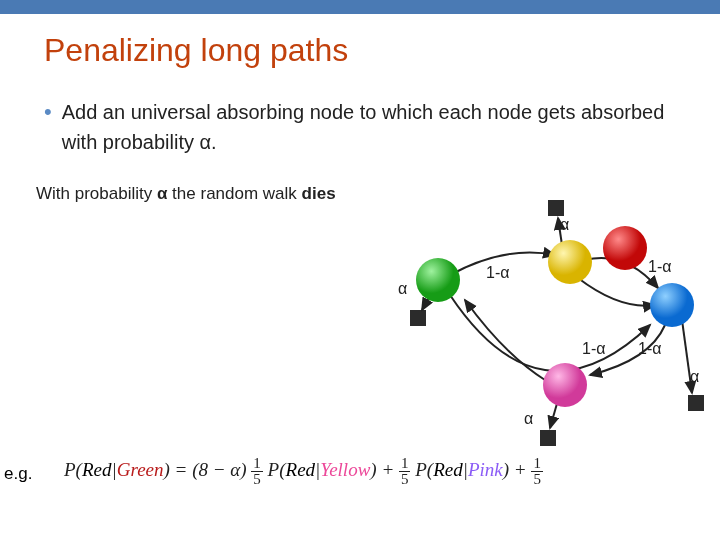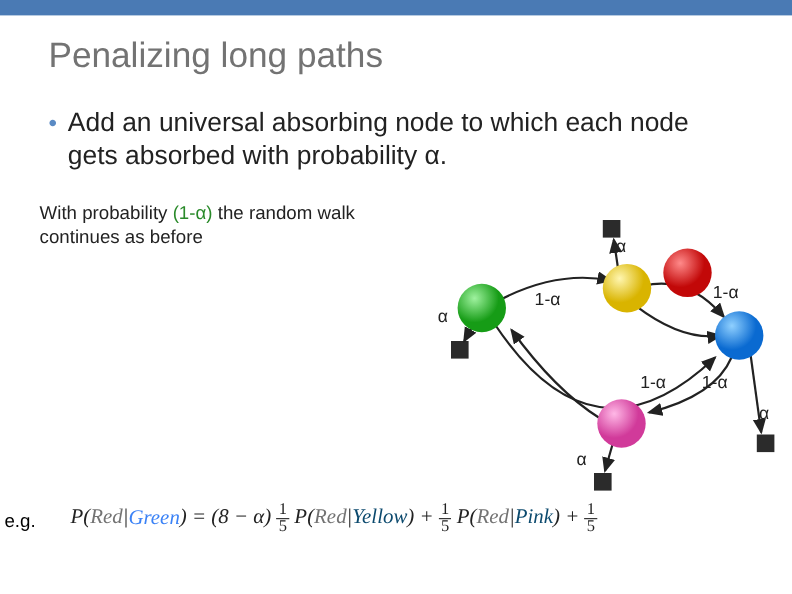--- a/index.html
+++ b/index.html
@@ -11,37 +11,37 @@
     position: relative;
     overflow: hidden;
   }
   .topbar {
     width: 100%;
     height: 14px;
     background: #4a7ab4;
   }
   .title {
     font-size: 32px;
-    color: #737373;
+    color: #c2410c;
     padding: 18px 0 0 44px;
     font-weight: 400;
   }
   .bullet-row {
     display: flex;
     padding: 28px 44px 0 44px;
     align-items: flex-start;
   }
   .bullet-dot {
     color: #5a8ac4;
     font-size: 22px;
     line-height: 30px;
     margin-right: 10px;
   }
   .bullet-text {
-    font-size: 24px;
+    font-size: 20px;
     color: #222;
     line-height: 30px;
   }
   .body-area {
     position: relative;
     padding: 26px 0 0 36px;
   }
   .para {
     font-size: 17px;
     line-height: 22px;
@@ -70,24 +70,24 @@
   .formula .frac {
     display: inline-block;
     vertical-align: middle;
     text-align: center;
     font-style: normal;
     font-size: 15px;
     line-height: 15px;
   }
   .formula .frac .num { display:block; border-bottom:1px solid #222; padding:0 2px;}
   .formula .frac .den { display:block; padding:0 2px;}
-  .formula .c-red { color:#737373; font-style: italic;}
-  .formula .c-green { color:#3b82f6;  margin-top: 20px;}
-  .formula .c-yellow { color:#0c4a6e; font-style: italic;}
-  .formula .c-pink { color:#0c4a6e; font-style: italic;}
+  .formula .c-red { color:#000000; font-style: italic;}
+  .formula .c-green { color:#b91c1c;  margin-top: 20px;}
+  .formula .c-yellow { color:#ec4899; font-style: italic;}
+  .formula .c-pink { color:#8b5cf6; font-style: italic;}
   
   .diagram {
     position: absolute;
     left: 390px;
     top: 200px;
     width: 320px;
     height: 260px;
   }
   .diagram svg { overflow: visible; }
   .edge-label {
@@ -103,21 +103,21 @@
 
 <h1 class="title">Penalizing long paths</h1>
 
 <div class="bullet-row">
   <span class="bullet-dot">•</span>
   <span class="bullet-text">Add an universal absorbing node to which each node gets absorbed with probability α.</span>
 </div>
 
 <div class="body-area">
   <p class="para">
-    <span>With probability </span><span class="green">(1-α)</span><span> the random walk continues as before</span>
+    <span>With probability </span><span class="emph">α</span><span> the random walk </span><span class="emph">dies</span>
   </p>
 </div>
 
 <div class="diagram">
   <svg width="320" height="260">
     <defs>
       <marker id="arr" markerWidth="8" markerHeight="8" refX="6" refY="3" orient="auto">
         <path d="M0,0 L7,3 L0,6 Z" fill="#222"></path>
       </marker>
       <radialGradient id="gGreen" cx="35%" cy="30%">

